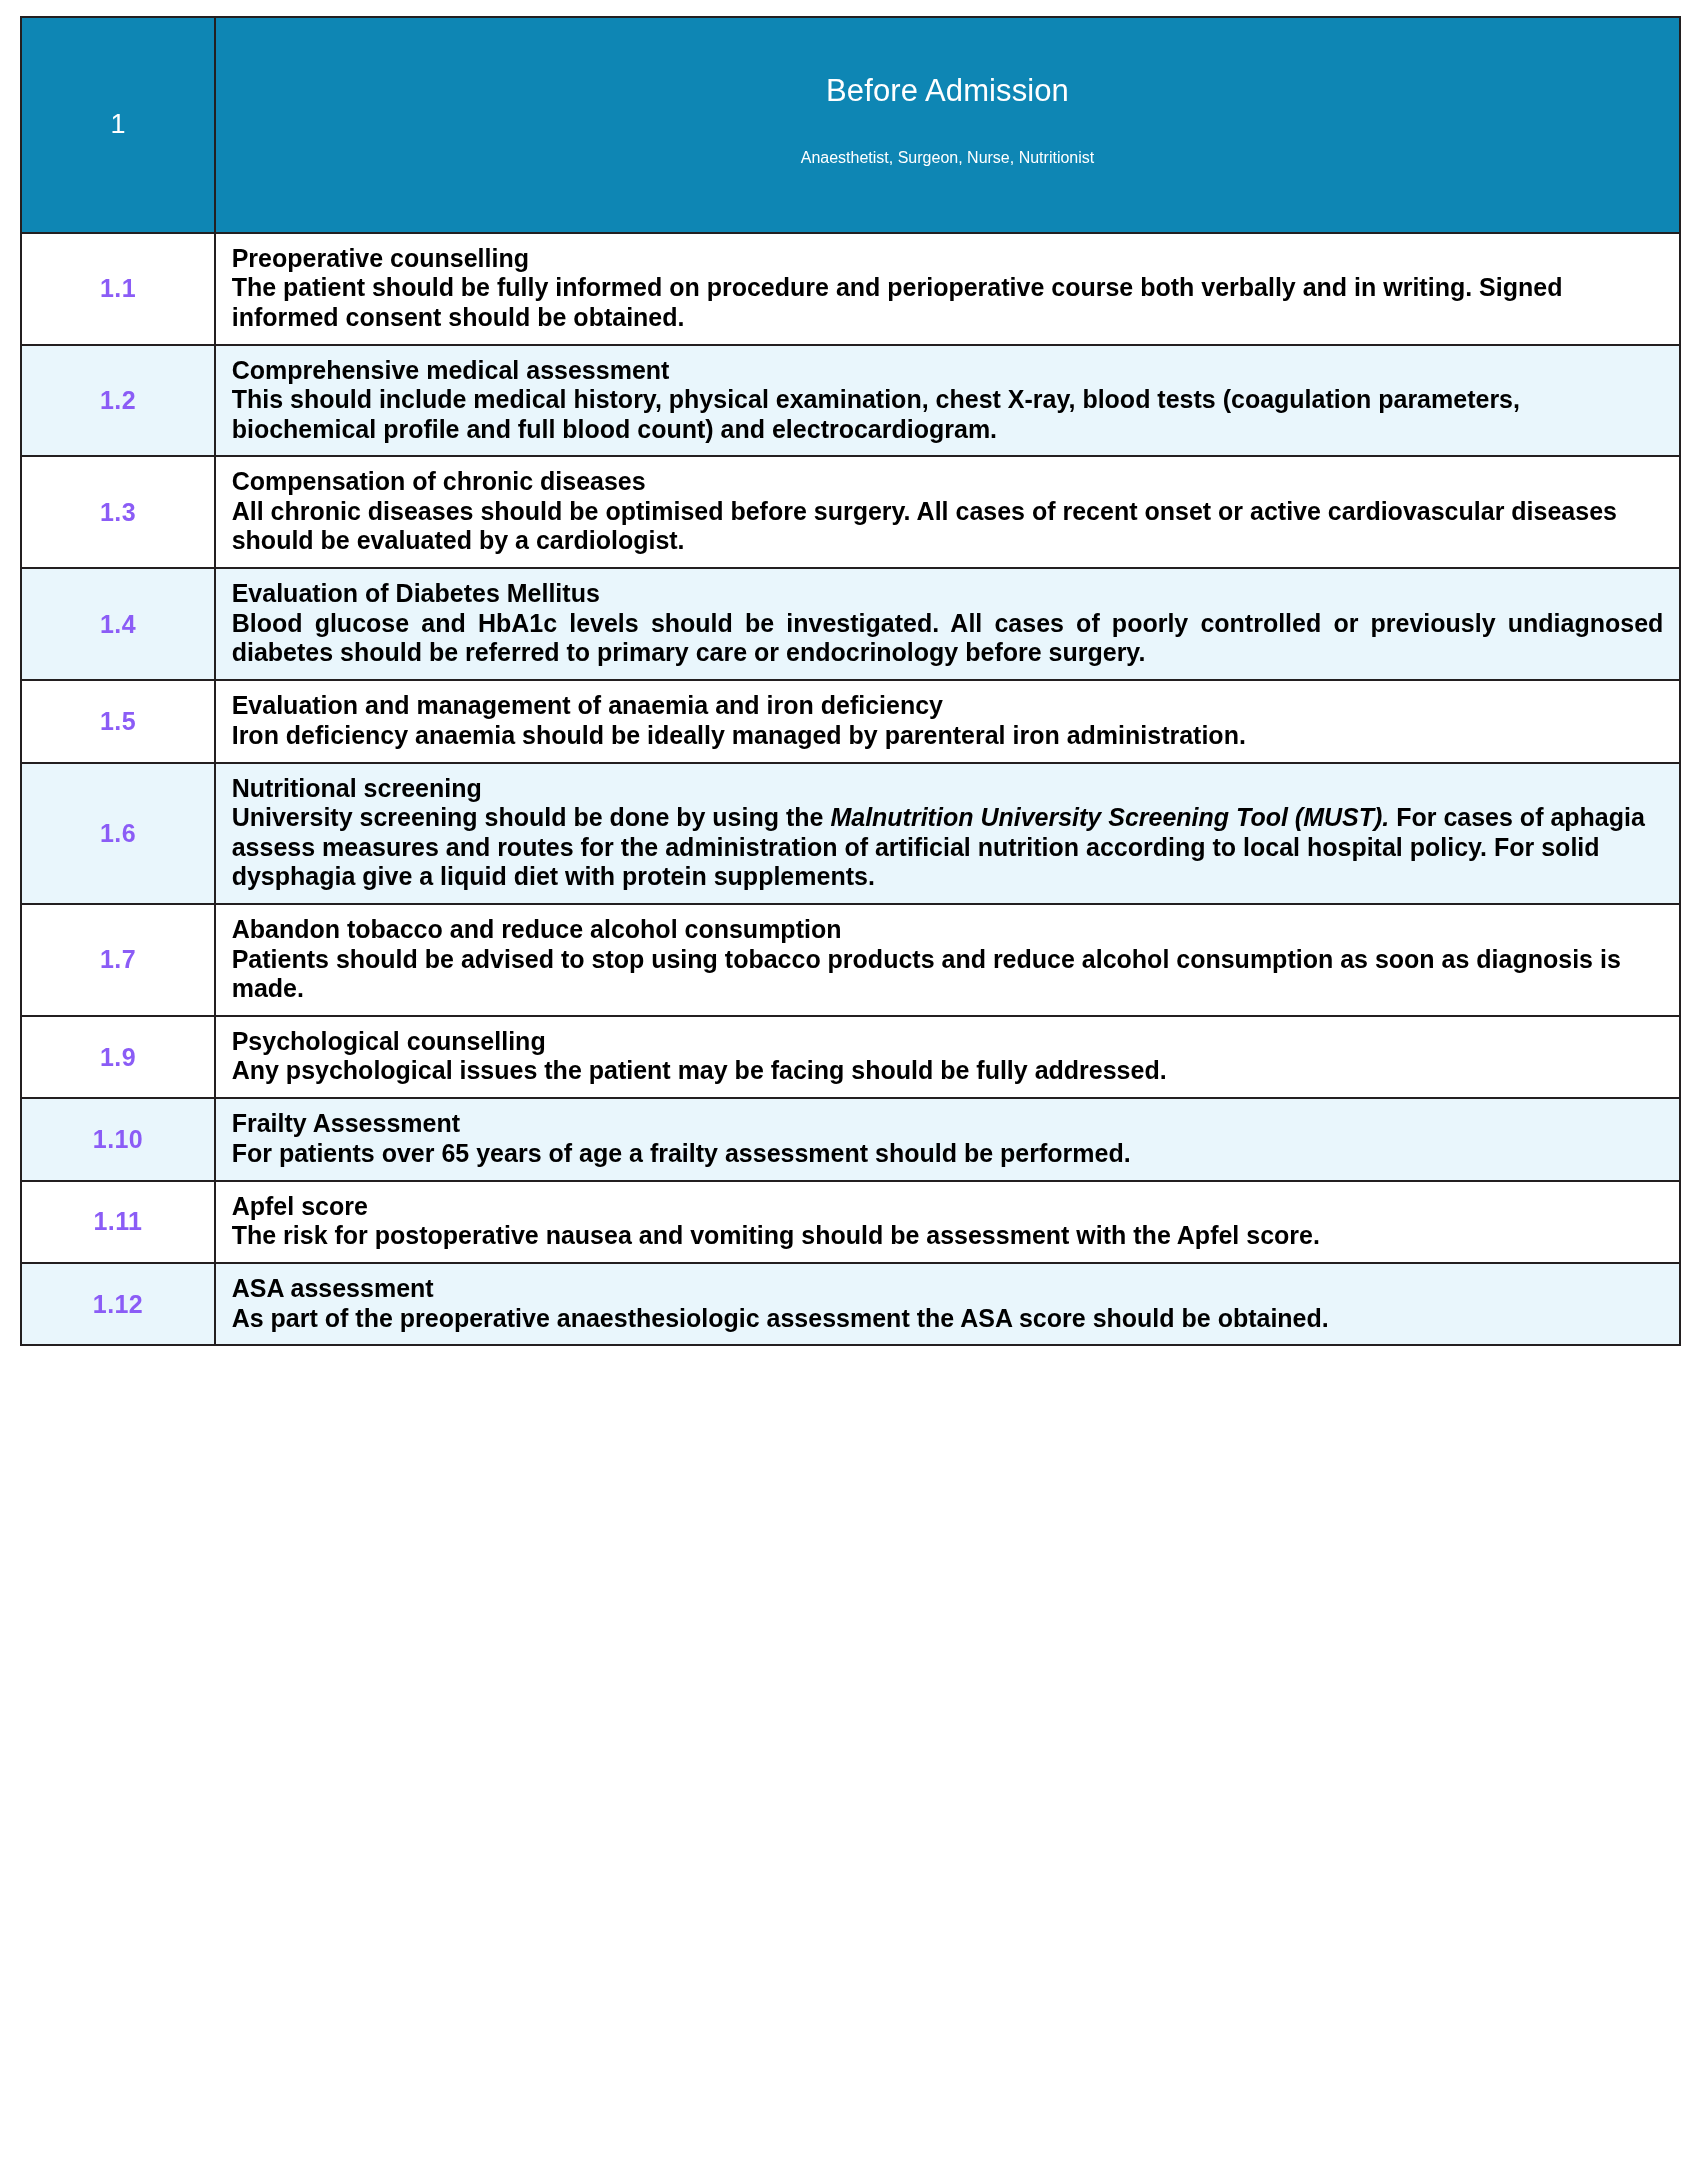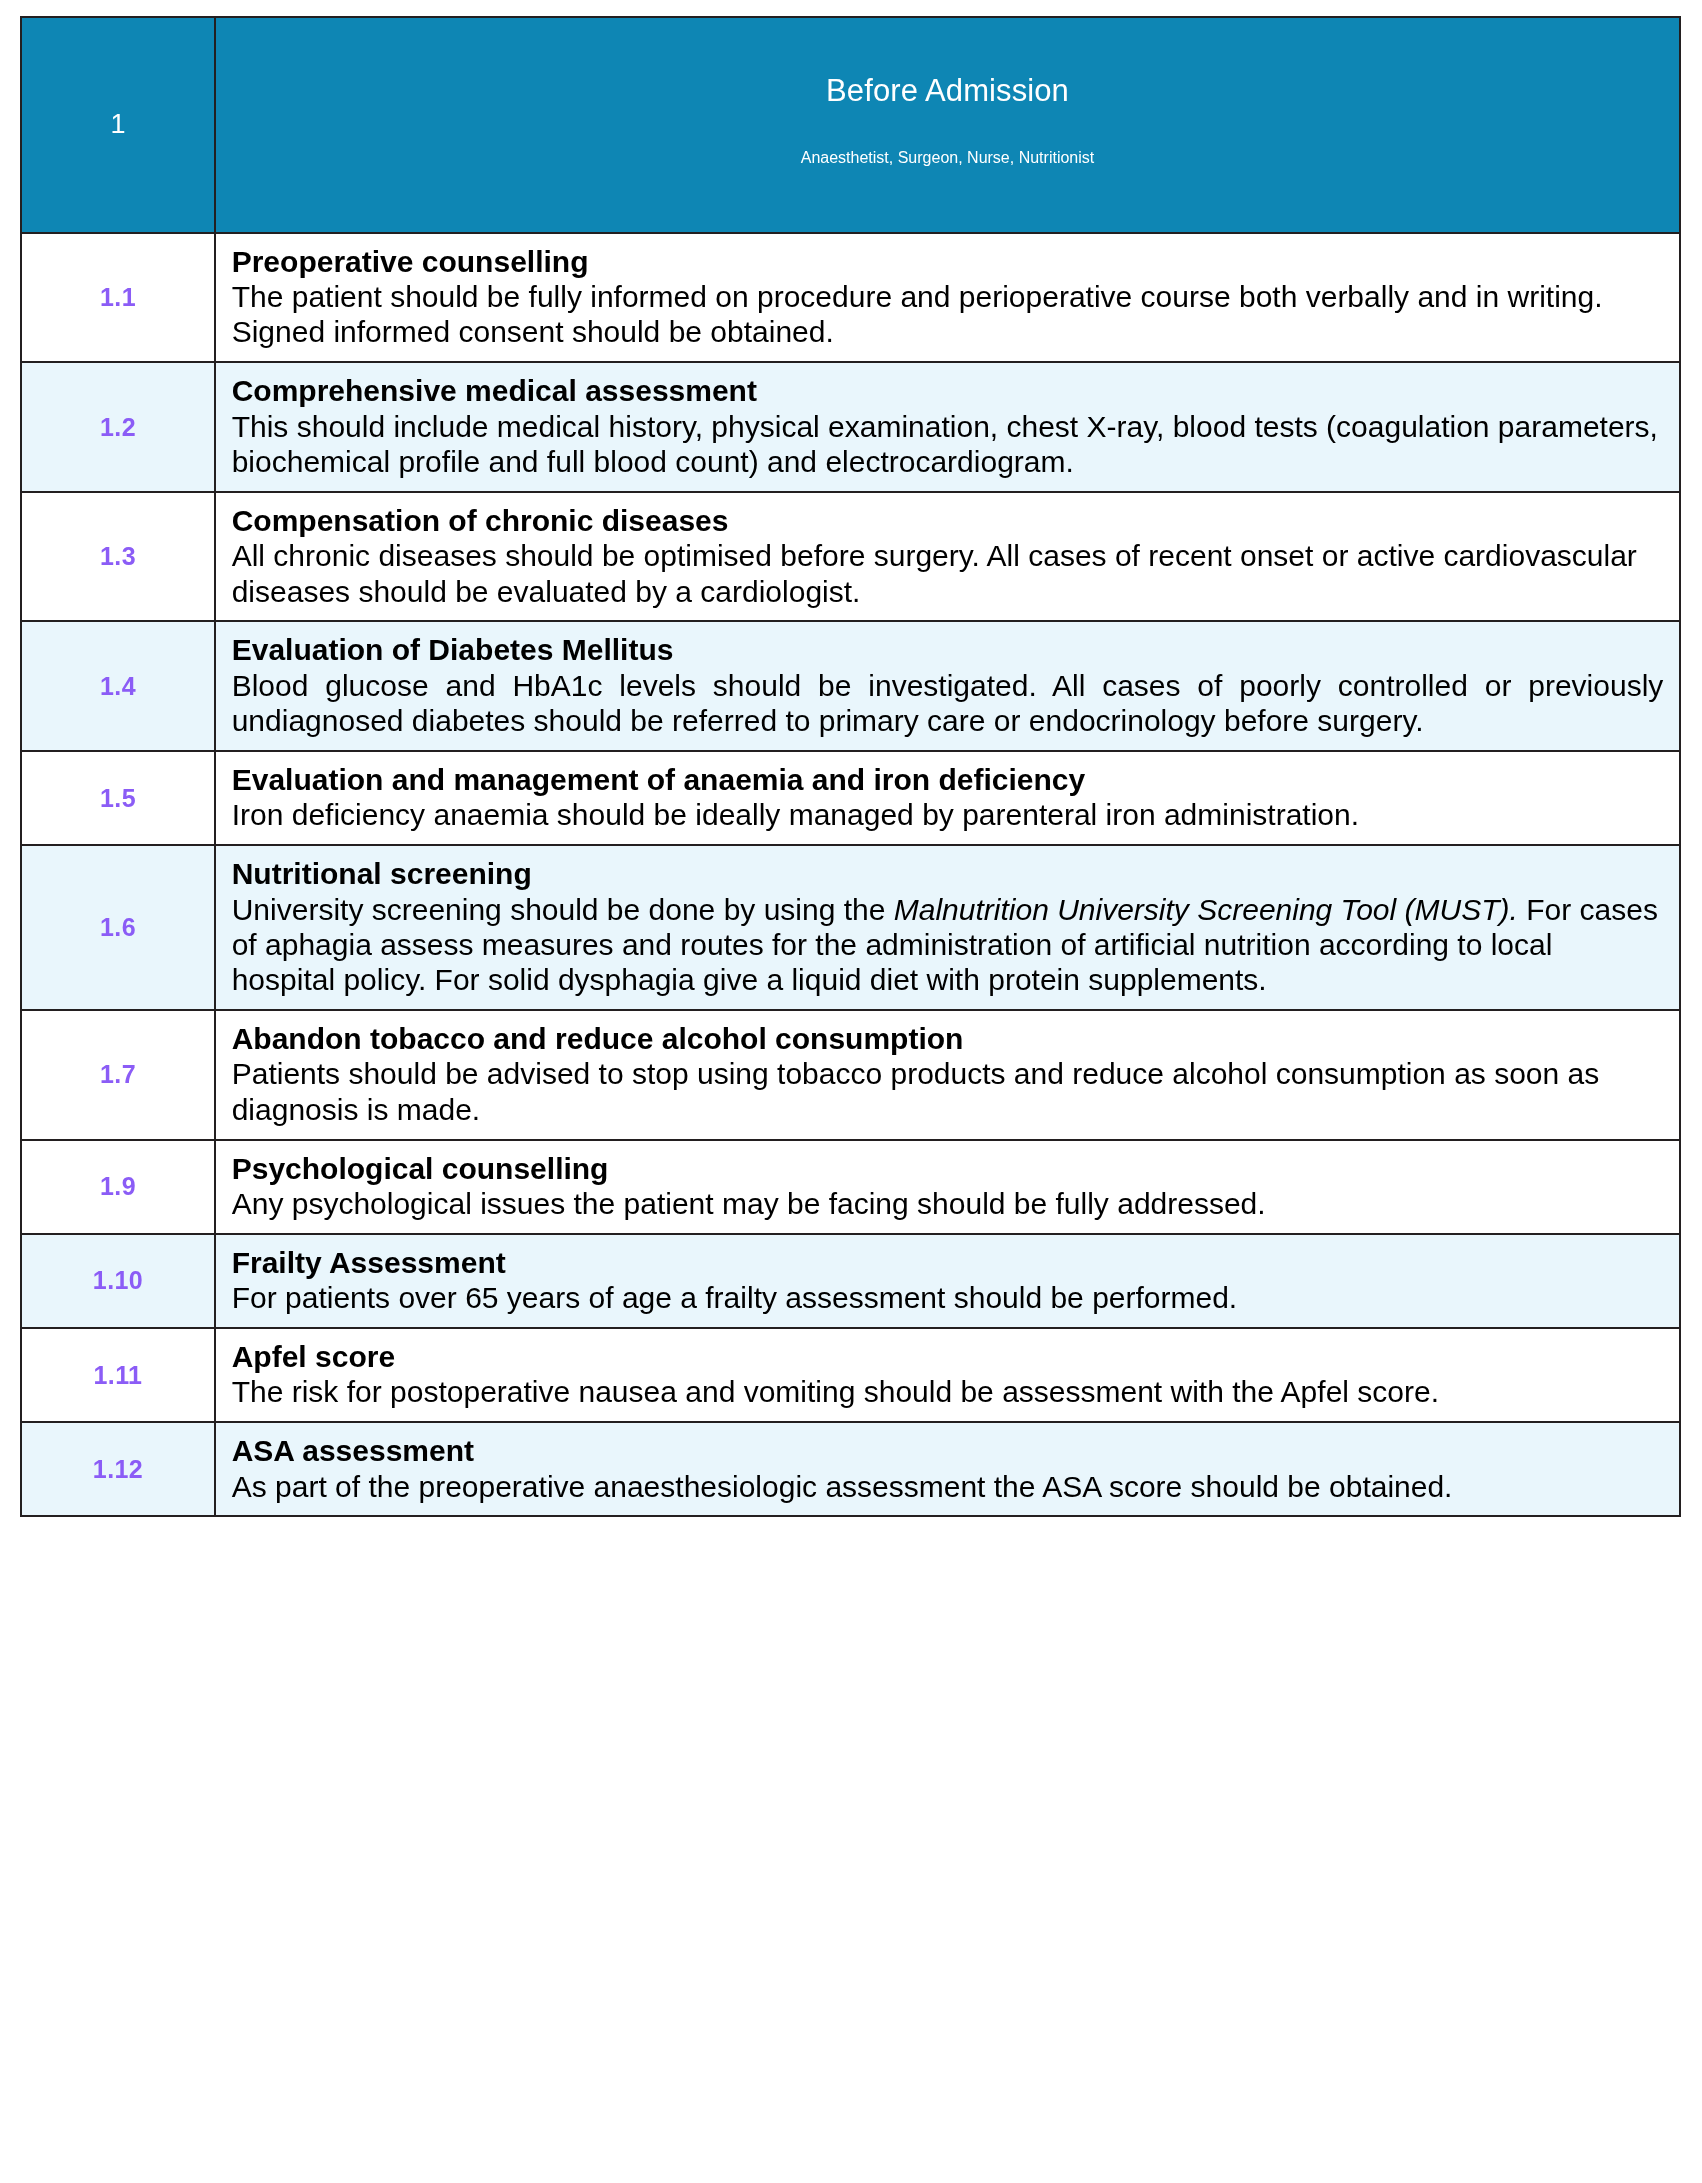--- a/index.html
+++ b/index.html
@@ -75,31 +75,31 @@
   
   .num-cell {
     text-align: center;
     font-size: 25px;
     font-weight: bold;
     color: #8b5cf6;
     letter-spacing: 0.4px;
   }
   .body-cell {
     padding: 10px 15.7px 11.4px 15.7px !important;
-    font-size: 30px;
+    font-size: 25px;
     line-height: 1.18;
     color: #000000;
     margin-left: 36px;
   }
   .item-title {
     font-weight: bold;
     display: block;
   }
   .item-desc {
-    font-weight: normal;
+    font-weight: bold;
     display: block;
   }
   .item-desc.justify {
     text-align: justify;
     text-align-last: left;
   }
   .item-desc i { font-style: italic; }
 
   tr.shaded > td { background: #e9f6fc; }
   tr.plain  > td { background: #ffffff; }

